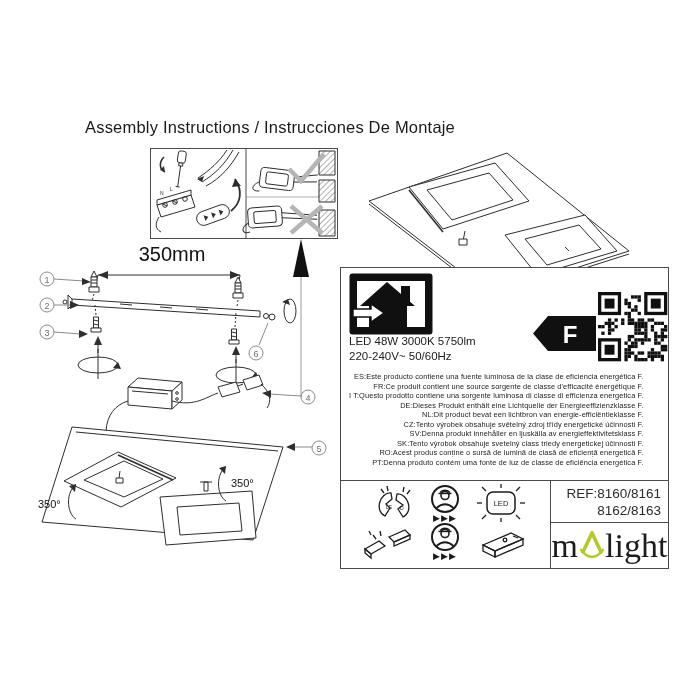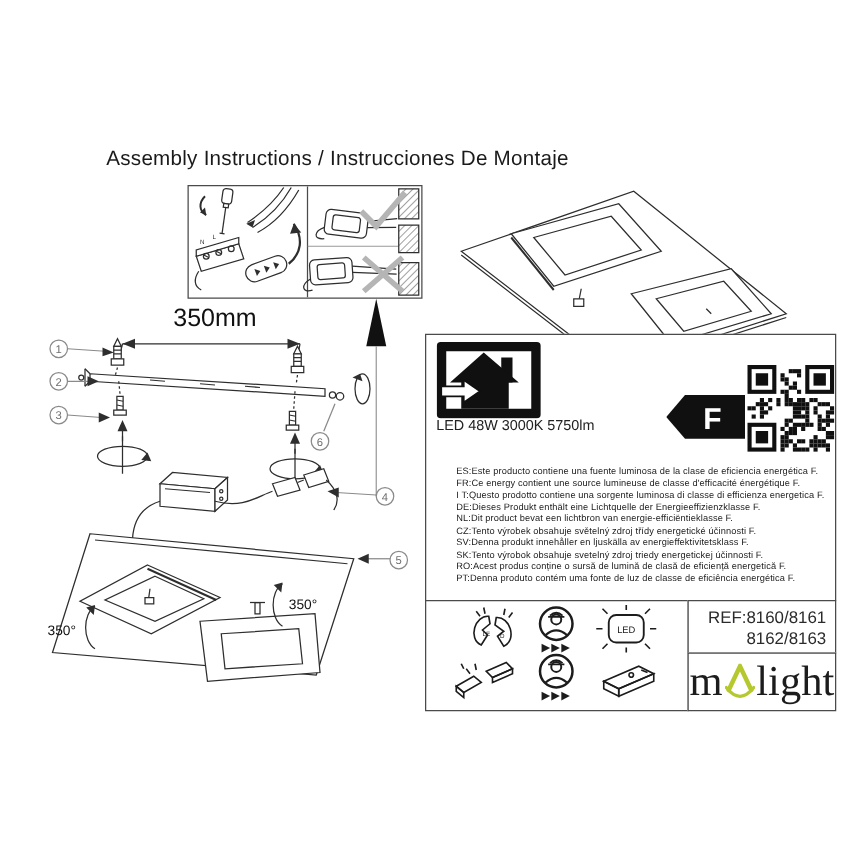--- a/index.html
+++ b/index.html
@@ -9,22 +9,22 @@
          font-size:16.5px;letter-spacing:.2px;color:#1a1a1a;}
   .box{position:absolute;border:1px solid #4a4a4a;box-sizing:border-box;background:#fff;}
   #wiring-box{left:150px;top:148px;width:188px;height:91px;}
   #lamp-art{position:absolute;left:355px;top:143px;}
   #mount-art{position:absolute;left:20px;top:235px;}
   #info-panel{left:340px;top:267px;width:329px;height:214px;}
   #house-icon{position:absolute;left:8px;top:5px;}
   #f-arrow{position:absolute;left:192px;top:47px;}
   #qr-code{position:absolute;left:255px;top:21px;}
   .specs{position:absolute;left:8px;top:66px;font-size:11.5px;line-height:14.5px;color:#222;}
-  .notes{position:absolute;left:24px;top:104px;font-size:7.4px;line-height:9.55px;color:#222;
-         letter-spacing:.1px;white-space:nowrap;}
+  .notes{position:absolute;left:8px;top:104px;font-size:7.4px;line-height:9.55px;color:#222;
+         letter-spacing:.1px;white-space:nowrap;text-align:right;}
   #icons-box{left:340px;top:480px;width:211px;height:89px;}
   #ref-box{left:550px;top:480px;width:119px;height:43px;display:flex;flex-direction:column;
            justify-content:center;align-items:flex-end;padding-right:7px;
            font-size:13.5px;line-height:17px;color:#2b2b2b;}
   #brand-box{left:550px;top:522px;width:119px;height:47px;display:flex;align-items:center;
              justify-content:center;}
   .brand-word{display:flex;align-items:baseline;font-family:"Liberation Serif",serif;
               font-size:34px;color:#1c1c1c;line-height:1;}
   .brand-caret{position:relative;width:24px;height:30px;margin:0 1px 0 2px;align-self:center;}
   svg{display:block;}
@@ -435,30 +435,31 @@
           <rect x="48.199999999999996" y="3" width="23.099999999999998" height="23.099999999999998"></rect>
           <rect x="51.5" y="6.3" width="16.5" height="16.5" fill="#fff"></rect>
           <rect x="54.8" y="9.6" width="9.899999999999999" height="9.899999999999999" fill="#101010"></rect>
           <rect x="2" y="49.199999999999996" width="23.099999999999998" height="23.099999999999998"></rect>
           <rect x="5.3" y="52.5" width="16.5" height="16.5" fill="#fff"></rect>
           <rect x="8.6" y="55.8" width="9.899999999999999" height="9.899999999999999" fill="#101010"></rect>
         </g>
     </svg>
     <div class="specs">
       <div>LED 48W 3000K 5750lm</div>
+      <div>220-240V~ 50/60Hz</div>
     </div>
     <div class="notes">
       <div>ES:Este producto contiene una fuente luminosa de la clase de eficiencia energética F.</div>
-      <div>FR:Ce energy contient une source lumineuse de classe d'efficacité énergétique F.</div>
+      <div>FR:Ce produit contient une source sorgente de classe d'efficacité énergétique F.</div>
       <div>I T:Questo prodotto contiene una sorgente luminosa di classe di efficienza energetica F.</div>
       <div>DE:Dieses Produkt enthält eine Lichtquelle der Energieeffizienzklasse F.</div>
       <div>NL:Dit product bevat een lichtbron van energie-efficiëntieklasse F.</div>
       <div>CZ:Tento výrobek obsahuje světelný zdroj třídy energetické účinnosti F.</div>
       <div>SV:Denna produkt innehåller en ljuskälla av energieffektivitetsklass F.</div>
-      <div>SK:Tento výrobok obsahuje svetelný zdroj triedy energetickej účinnosti F.</div>
+      <div>SK:Tento výrobok obsahuje svetelný class triedy energetickej účinnosti F.</div>
       <div>RO:Acest produs conține o sursă de lumină de clasă de eficiență energetică F.</div>
       <div>PT:Denna produto contém uma fonte de luz de classe de eficiência energética F.</div>
     </div>
   </div>
 
   <div class="box" id="icons-box">
     <svg class="art" width="209" height="87" viewBox="0 0 209 87">
       <defs>
         <g id="tech" stroke="#1c1c1c" stroke-width="2" fill="none">
           <circle cx="0" cy="0" r="13"></circle>

